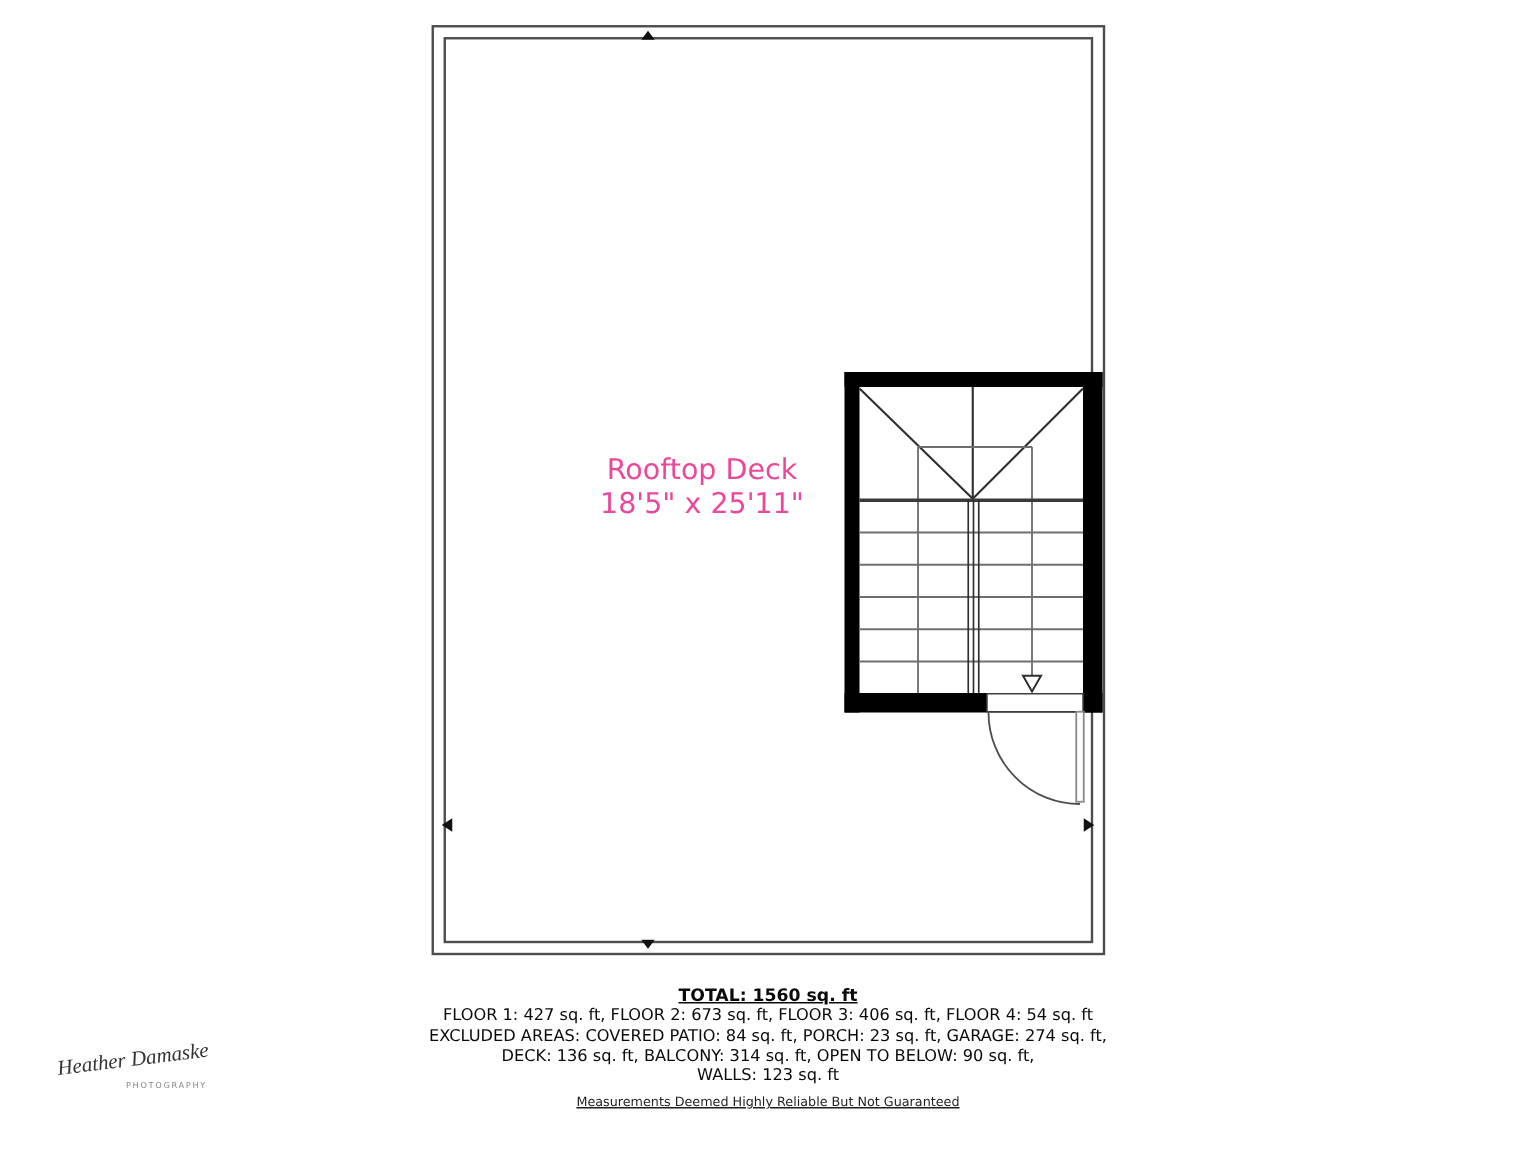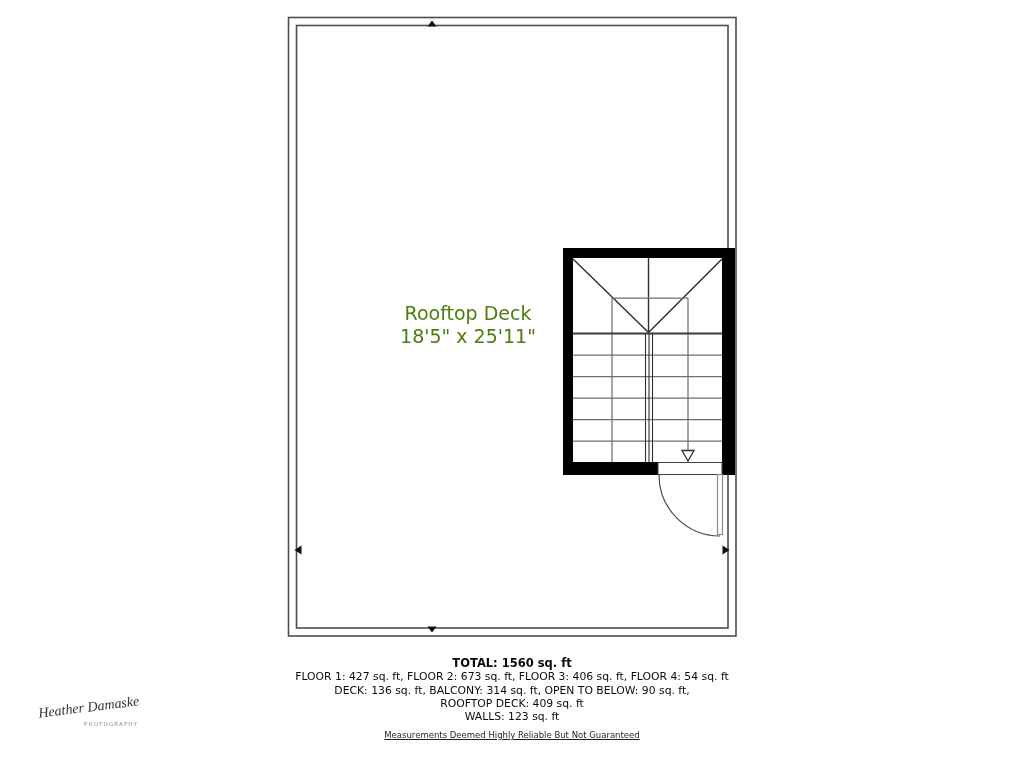--- a/index.html
+++ b/index.html
@@ -1,22 +1,22 @@
 <!DOCTYPE html>
 <html><head>
 <meta charset="utf-8">
 <style>
   html,body{margin:0;padding:0;background:#fff;}
   .canvas{position:relative;width:1024px;height:768px;background:#ffffff;overflow:hidden;
           font-family:"DejaVu Sans","Liberation Sans",sans-serif;}
   .plan-svg{position:absolute;left:0;top:0;}
   .room-label{position:absolute;left:338px;top:302px;width:260px;text-align:center;
-              color:#4d7c0f;font-size:19px;line-height:23px;}
+              color:#ec4899;font-size:19px;line-height:23px;}
   .summary{position:absolute;left:0;top:657px;width:1024px;text-align:center;color:#0a0a0a;}
-  .summary .total{font-size:11.5px;font-weight:bold;line-height:13.3px;}
+  .summary .total{font-size:11.5px;font-weight:bold;line-height:13.3px;text-decoration:underline;}
   .summary .sline{font-size:10.8px;line-height:13.3px;text-align:center;}
   .summary .disclaimer{font-size:8.5px;line-height:10px;margin-top:6.5px;color:#1f1f1f;text-decoration:underline;}
   .watermark{position:absolute;left:34px;top:694px;width:110px;height:36px;}
   .watermark .sig{position:absolute;left:4px;top:5px;width:110px;
                   font-family:"Liberation Serif","DejaVu Serif",serif;font-style:italic;
                   font-size:14px;color:#333;transform:rotate(-7deg);white-space:nowrap;}
   .watermark .sub{position:absolute;left:50px;top:27px;font-size:5.5px;letter-spacing:1.1px;
                   color:#8a8a8a;font-family:"DejaVu Sans",sans-serif;white-space:nowrap;}
 </style>
 </head>
@@ -82,22 +82,22 @@
   </svg>
 
   <div class="room-label">
     <div>Rooftop Deck</div>
     <div>18'5" x 25'11"</div>
   </div>
 
   <div class="summary">
     <div class="total">TOTAL: 1560 sq. ft</div>
     <div class="sline">FLOOR 1: 427 sq. ft, FLOOR 2: 673 sq. ft, FLOOR 3: 406 sq. ft, FLOOR 4: 54 sq. ft</div>
+    <div class="sline">EXCLUDED AREAS: COVERED PATIO: 84 sq. ft, PORCH: 23 sq. ft, GARAGE: 274 sq. ft,</div>
     <div class="sline">DECK: 136 sq. ft, BALCONY: 314 sq. ft, OPEN TO BELOW: 90 sq. ft,</div>
-    <div class="sline">ROOFTOP DECK: 409 sq. ft</div>
     <div class="sline">WALLS: 123 sq. ft</div>
     <div class="disclaimer">Measurements Deemed Highly Reliable But Not Guaranteed</div>
   </div>
 
   <div class="watermark">
     <div class="sig">Heather Damaske</div>
     <div class="sub">PHOTOGRAPHY</div>
   </div>
 
 </div>

